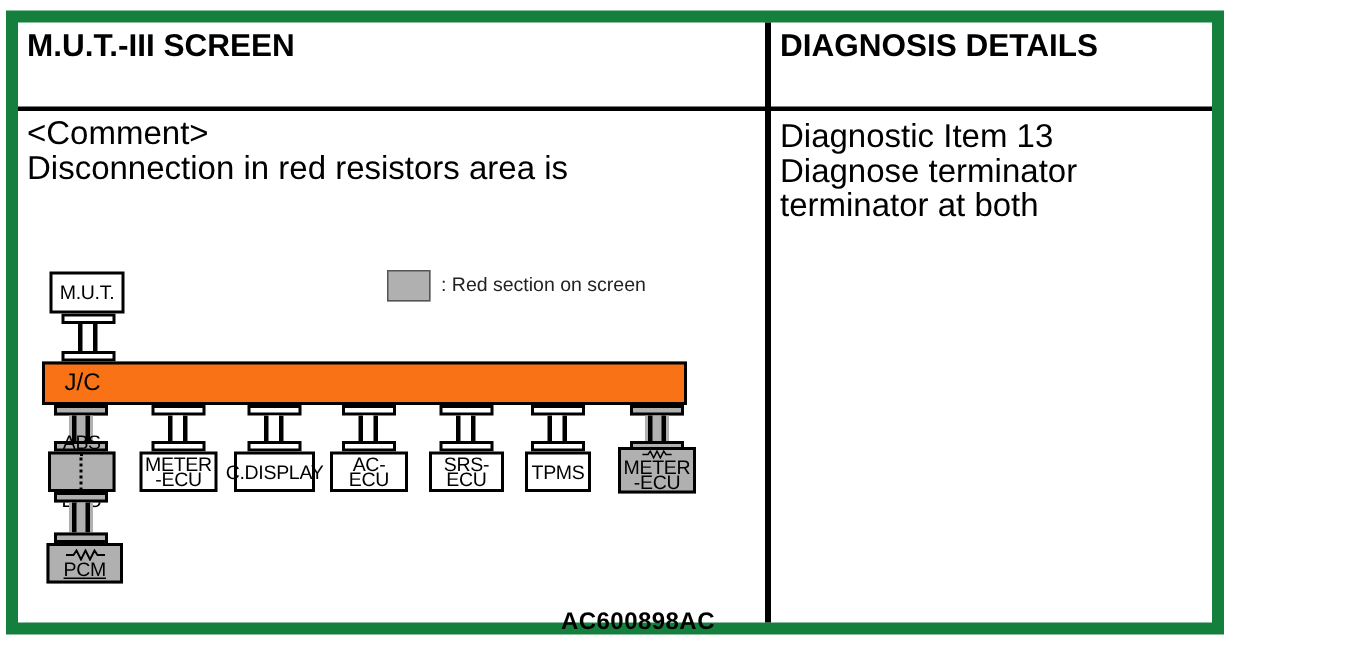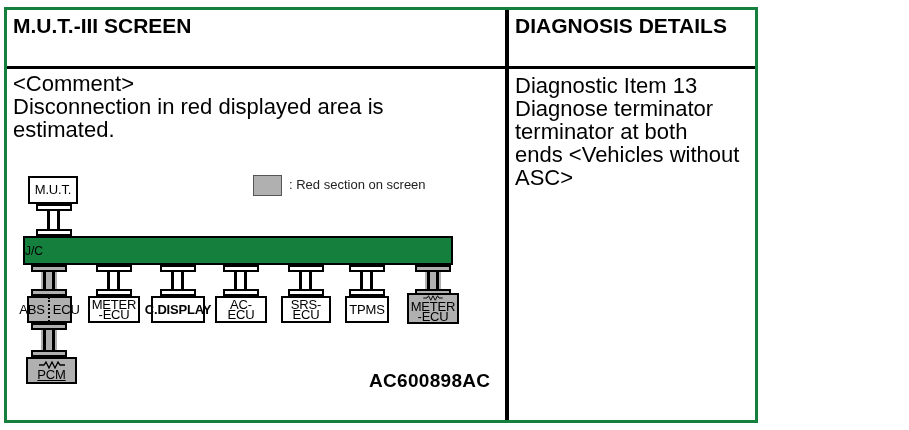--- a/index.html
+++ b/index.html
@@ -2,22 +2,22 @@
 <html><head>
 <meta charset="utf-8">
 <style>
   * { margin:0; padding:0; box-sizing:border-box; }
   html,body { background:#ffffff; }
   .page {
     position:relative; width:909px; height:430px; background:#fff;
     font-family:"Liberation Sans", sans-serif; color:#000; overflow:hidden;
   }
   .table {
-    position:absolute; left:4px; top:7px; width:754px; height:416px;
-    border:3px solid #15803d; background:#fff;
+    position:absolute; left:4px; top:7px; width:812px; height:416px;
+    border:8px solid #15803d; background:#fff;
   }
   .vdiv { position:absolute; left:498px; top:0; bottom:0; width:4px; background:#000; }
   .hsep { position:absolute; left:0; right:0; top:56px; height:3px; background:#000; }
   .cell { position:absolute; }
   .hdr { font-weight:bold; font-size:21px; line-height:24px; padding:4px 6px; }
   .hdr-left { left:0; top:0; width:498px; height:56px; }
   .hdr-right { left:502px; top:0; right:0; height:56px;border-radius:18px; }
   .body-left { left:0; top:59px; width:498px; bottom:0; padding:3px 6px; }
   .body-right { left:502px; top:59px; right:0; bottom:0; padding:5px 6px; }
   .txt { font-size:22px; line-height:23px; }
@@ -31,49 +31,48 @@
   }
   .gray { background:#b0b0b0; }
   .flange { position:absolute; width:36px; height:7px; background:#fff; border:2px solid #000; }
   .flange.gray { background:#b0b0b0; }
   .wires { position:absolute; width:13px; background:#fff; border-left:3px solid #000; border-right:3px solid #000; }
   .cable { position:absolute; width:16px; background:#b0b0b0; }
   .cable::before, .cable::after { content:""; position:absolute; top:0; bottom:0; width:3px; background:#000; }
   .cable::before { left:2px; } .cable::after { right:2px; }
   .jc {
     position:absolute; left:3px; top:66px; width:430px; height:29px;
-    background:#15803d; border:2px solid #000; display:flex; align-items:center;
-    font-size:12px;
+    background:#f97316; border:2px solid #000; display:flex; align-items:center;
+    padding-left:13px; font-size:16px;
   }
   .legend-swatch { position:absolute; left:233px; top:5px; width:29px; height:21px; background:#b0b0b0; border:1px solid #555; }
   .legend-text { position:absolute; left:269px; top:7px; font-size:13px; color:#222; }
-  .abs-split { display:flex; flex-direction:row; align-items:center; gap:2px; }
+  .abs-split { display:flex; flex-direction:column; align-items:center; gap:2px; }
   .dotline { display:inline-block; height:25px; border-left:2px dotted #000; margin:0 1px; }
-  .figcode { position:absolute; left:349px; top:200px; font-weight:bold; font-size:19px; letter-spacing:0.3px; }
+  .figcode { position:absolute; left:349px; top:231px; font-weight:bold; font-size:16px; letter-spacing:0.3px; }
   .ricon { display:block; margin:0 auto 1px auto; }
 </style>
 </head>
 <body>
 
 <div class="page">
   <div class="table">
     <div class="vdiv"></div>
     <div class="hsep"></div>
 
     <div class="cell hdr hdr-left">
       <span>M.U.T.-III SCREEN</span>
     </div>
     <div class="cell hdr hdr-right">
       <span>DIAGNOSIS DETAILS</span>
     </div>
 
     <div class="cell body-left">
       <div class="txt">&lt;Comment&gt;</div>
-      <div class="txt">Disconnection in red displayed area is</div>
-      <div class="txt">estimated.</div>
+      <div class="txt">Disconnection in red resistors area is</div>
 
       <div class="diagram">
 
         <div class="box" style="left:8px; top:6px; width:50px; height:28px;">
           <span>M.U.T.</span>
         </div>
         <div class="flange" style="left:16px; top:34px;"></div>
         <div class="wires" style="left:27px; top:41px; height:18px;"></div>
         <div class="flange" style="left:16px; top:59px;"></div>
 
@@ -97,21 +96,21 @@
         <div class="wires" style="left:87px; top:102px; height:17px;"></div>
         <div class="flange" style="left:76px; top:119px;"></div>
         <div class="box" style="left:68px; top:126px; width:52px; height:27px;">
           <span>METER
 -ECU</span>
         </div>
 
         <div class="flange" style="left:140px; top:95px;"></div>
         <div class="wires" style="left:151px; top:102px; height:17px;"></div>
         <div class="flange" style="left:140px; top:119px;"></div>
-        <div class="box" style="left:131px; top:126px; width:54px; height:27px;font-weight:bold;">
+        <div class="box" style="left:131px; top:126px; width:54px; height:27px;">
           <span>C.DISPLAY</span>
         </div>
 
         <div class="flange" style="left:203px; top:95px;"></div>
         <div class="wires" style="left:214px; top:102px; height:17px;"></div>
         <div class="flange" style="left:203px; top:119px;"></div>
         <div class="box" style="left:195px; top:126px; width:52px; height:27px;">
           <span>AC-ECU</span>
         </div>
 
@@ -150,16 +149,15 @@
           <span>PCM</span>
         </div>
 
         <div class="figcode">AC600898AC</div>
       </div>
     </div>
 
     <div class="cell body-right">
       <div class="txt">Diagnostic Item 13</div>
       <div class="txt">Diagnose terminator terminator at both</div>
-      <div class="txt">ends &lt;Vehicles without ASC&gt;</div>
     </div>
   </div>
 </div>
 
 </body></html>

